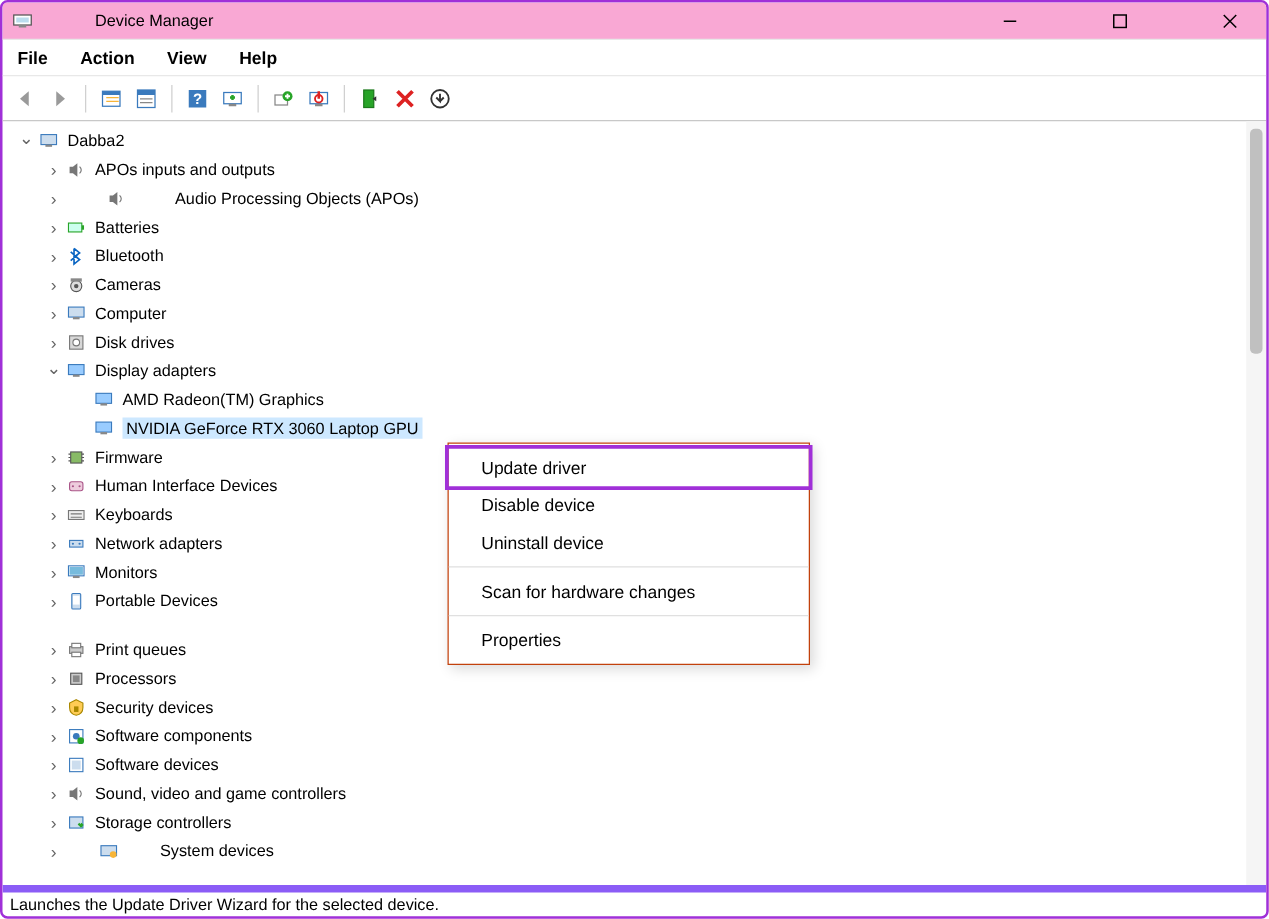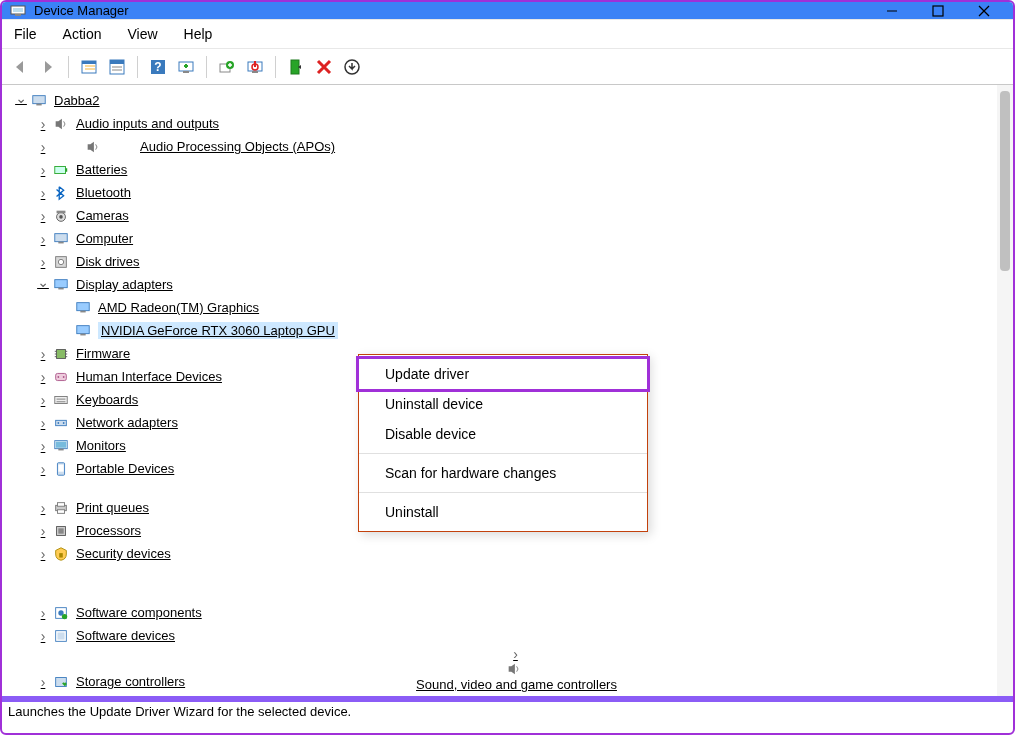--- a/index.html
+++ b/index.html
@@ -10,42 +10,43 @@
     background: #fff;
     width: 1015px;
     height: 735px;
     overflow: hidden;
     border: 2px solid #a030d8;
     border-radius: 6px;
   }
   .titlebar {
     display: flex;
     align-items: center;
-    height: 18px;
+    height: 30px;
     padding: 0 6px;
-    background: #3b82f6;
+    background: #f9a8d4;
     border-bottom: 1px solid #e8e8e8;
+    gap: 42px;
   }
   .titlebar .appicon { width: 16px; height: 16px; margin: 0 8px 0 2px; }
   .titlebar .title { flex: 0 0 auto; font-size: 13px; }
   .titlebar .spacer { flex: 1; }
   .winbtn {
     width: 46px; height: 30px;
     display: flex; align-items: center; justify-content: center;
     font-size: 14px;
     color: #000;
   }
   .menubar {
     display: flex;
     padding: 4px 8px;
     gap: 18px;
     font-size: 14px;
     border-bottom: 1px solid #e8e8e8;
   }
-  .menubar span { padding: 2px 4px; }
+  .menubar span { padding: 2px 4px; font-weight: bold; }
   .toolbar {
     display: flex;
     align-items: center;
     height: 36px;
     padding: 0 6px;
     gap: 4px;
     border-bottom: 1px solid #c8c8c8;
   }
   .toolbtn {
     width: 24px; height: 24px;
@@ -55,21 +56,20 @@
   .tdiv { width: 1px; height: 22px; background: #d0d0d0; margin: 0 4px; }
   .content {
     display: flex;
     height: calc(735px - 34px - 30px - 36px - 24px);
   }
   .tree {
     flex: 1;
     overflow-y: auto;
     padding: 4px 0 4px 6px;
     position: relative;
-    text-decoration: underline;
   }
   .scrollbar {
     width: 16px;
     background: #f5f5f5;
     position: relative;
   }
   .scrollbar .thumb {
     position: absolute; top: 6px; left: 3px; right: 3px;
     height: 180px; background: #c0c0c0; border-radius: 4px;
   }
@@ -239,21 +239,21 @@
         <span>Dabba2</span>
       </div>
       <div class="node" style="padding-left: 28px;">
         <span class="chev right"></span>
         <span class="nicon">
           <svg width="16" height="16" viewBox="0 0 18 18">
             <path d="M3 6 L6 6 L10 3 L10 15 L6 12 L3 12 Z" fill="#777"></path>
             <path d="M12 6 Q15 9 12 12" fill="none" stroke="#777"></path>
           </svg>
         </span>
-        <span>Audio inputs and outputs</span>
+        <span>APOs inputs and outputs</span>
       </div>
       <div class="node" style="padding-left: 28px; gap: 32px;">
         <span class="chev right"></span>
         <span class="nicon">
           <svg width="16" height="16" viewBox="0 0 18 18">
             <path d="M3 6 L6 6 L10 3 L10 15 L6 12 L3 12 Z" fill="#777"></path>
             <path d="M12 6 Q15 9 12 12" fill="none" stroke="#777"></path>
           </svg>
         </span>
         <span>Audio Processing Objects (APOs)</span>
@@ -431,42 +431,42 @@
       <div class="node" style="padding-left: 28px;">
         <span class="chev right"></span>
         <span class="nicon">
           <svg width="16" height="16" viewBox="0 0 18 18">
             <path d="M9 2 L15 5 L15 9 Q15 15 9 16 Q3 15 3 9 L3 5 Z" fill="#fc5" stroke="#a80"></path>
             <rect x="7" y="8" width="4" height="5" fill="#a80"></rect>
           </svg>
         </span>
         <span>Security devices</span>
       </div>
-      <div class="node" style="padding-left: 28px; margin-top: 36px;">
+      <div class="node" style="padding-left: 28px;">
         <span class="chev right"></span>
         <span class="nicon">
           <svg width="16" height="16" viewBox="0 0 18 18">
             <rect x="3" y="3" width="12" height="12" fill="none" stroke="#3a7abd"></rect>
             <circle cx="9" cy="9" r="3" fill="#3a7abd"></circle>
             <circle cx="13" cy="13" r="3" fill="#28a428"></circle>
           </svg>
         </span>
         <span>Software components</span>
       </div>
       <div class="node" style="padding-left: 28px;">
         <span class="chev right"></span>
         <span class="nicon">
           <svg width="16" height="16" viewBox="0 0 18 18">
             <rect x="3" y="3" width="12" height="12" fill="none" stroke="#3a7abd"></rect>
             <rect x="5" y="5" width="8" height="8" fill="#cde"></rect>
           </svg>
         </span>
         <span>Software devices</span>
       </div>
-      <div class="node" style="padding-left: 28px; flex-direction: column;">
+      <div class="node" style="padding-left: 28px;">
         <span class="chev right"></span>
         <span class="nicon">
           <svg width="16" height="16" viewBox="0 0 18 18">
             <path d="M3 6 L6 6 L10 3 L10 15 L6 12 L3 12 Z" fill="#777"></path>
             <path d="M12 6 Q15 9 12 12" fill="none" stroke="#777"></path>
           </svg>
         </span>
         <span>Sound, video and game controllers</span>
       </div>
       <div class="node" style="padding-left: 28px;">
@@ -491,21 +491,21 @@
         <span>System devices</span>
       </div>
     </div>
   <div class="scrollbar">
       <div class="thumb"></div>
     </div>
 </div>
 
 <div class="ctx">
   <div class="item hl">Update driver</div>
+  <div class="item">Disable device</div>
   <div class="item">Uninstall device</div>
-  <div class="item">Disable device</div>
   <div class="sep"></div>
   <div class="item">Scan for hardware changes</div>
   <div class="sep"></div>
-  <div class="item">Uninstall</div>
+  <div class="item">Properties</div>
 </div>
 
 <div class="status">Launches the Update Driver Wizard for the selected device.</div>
 
 </body></html>

